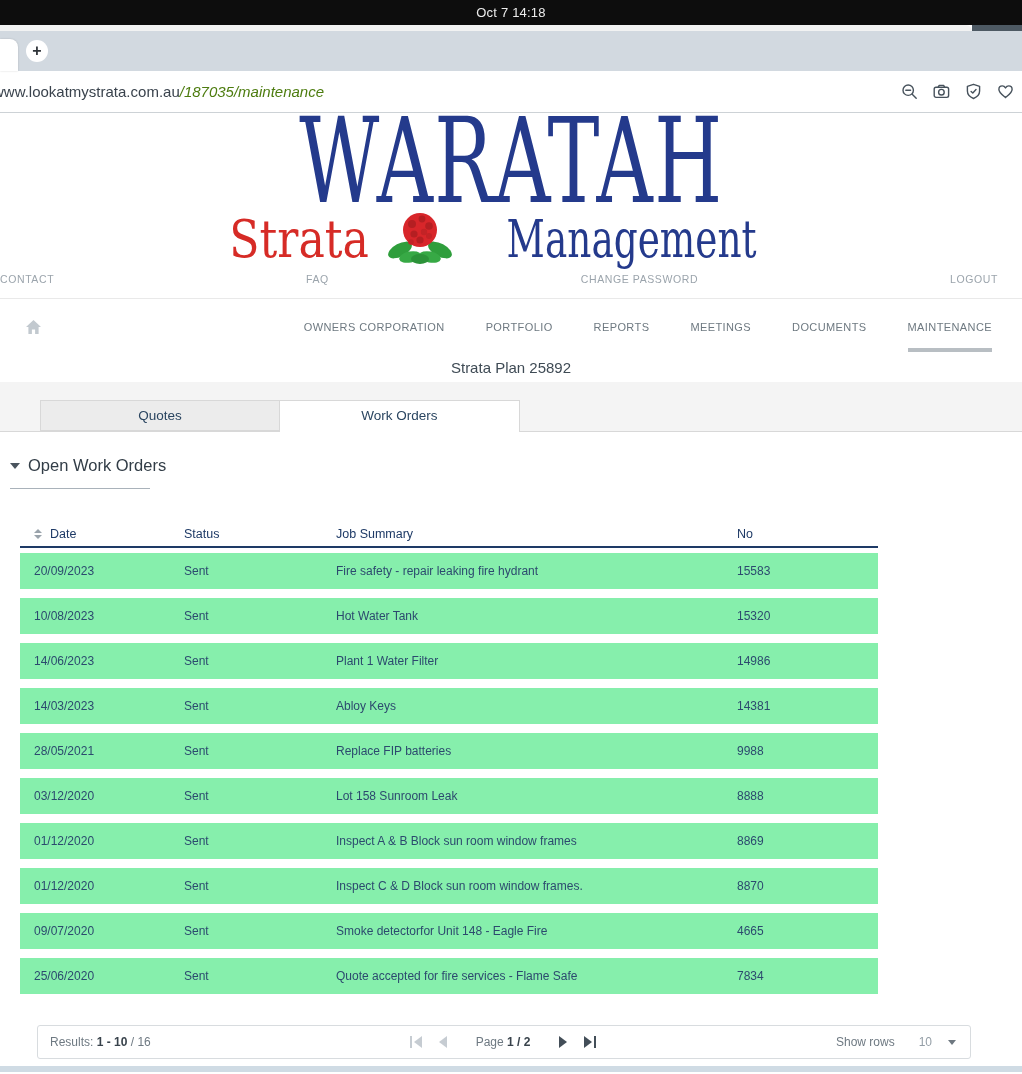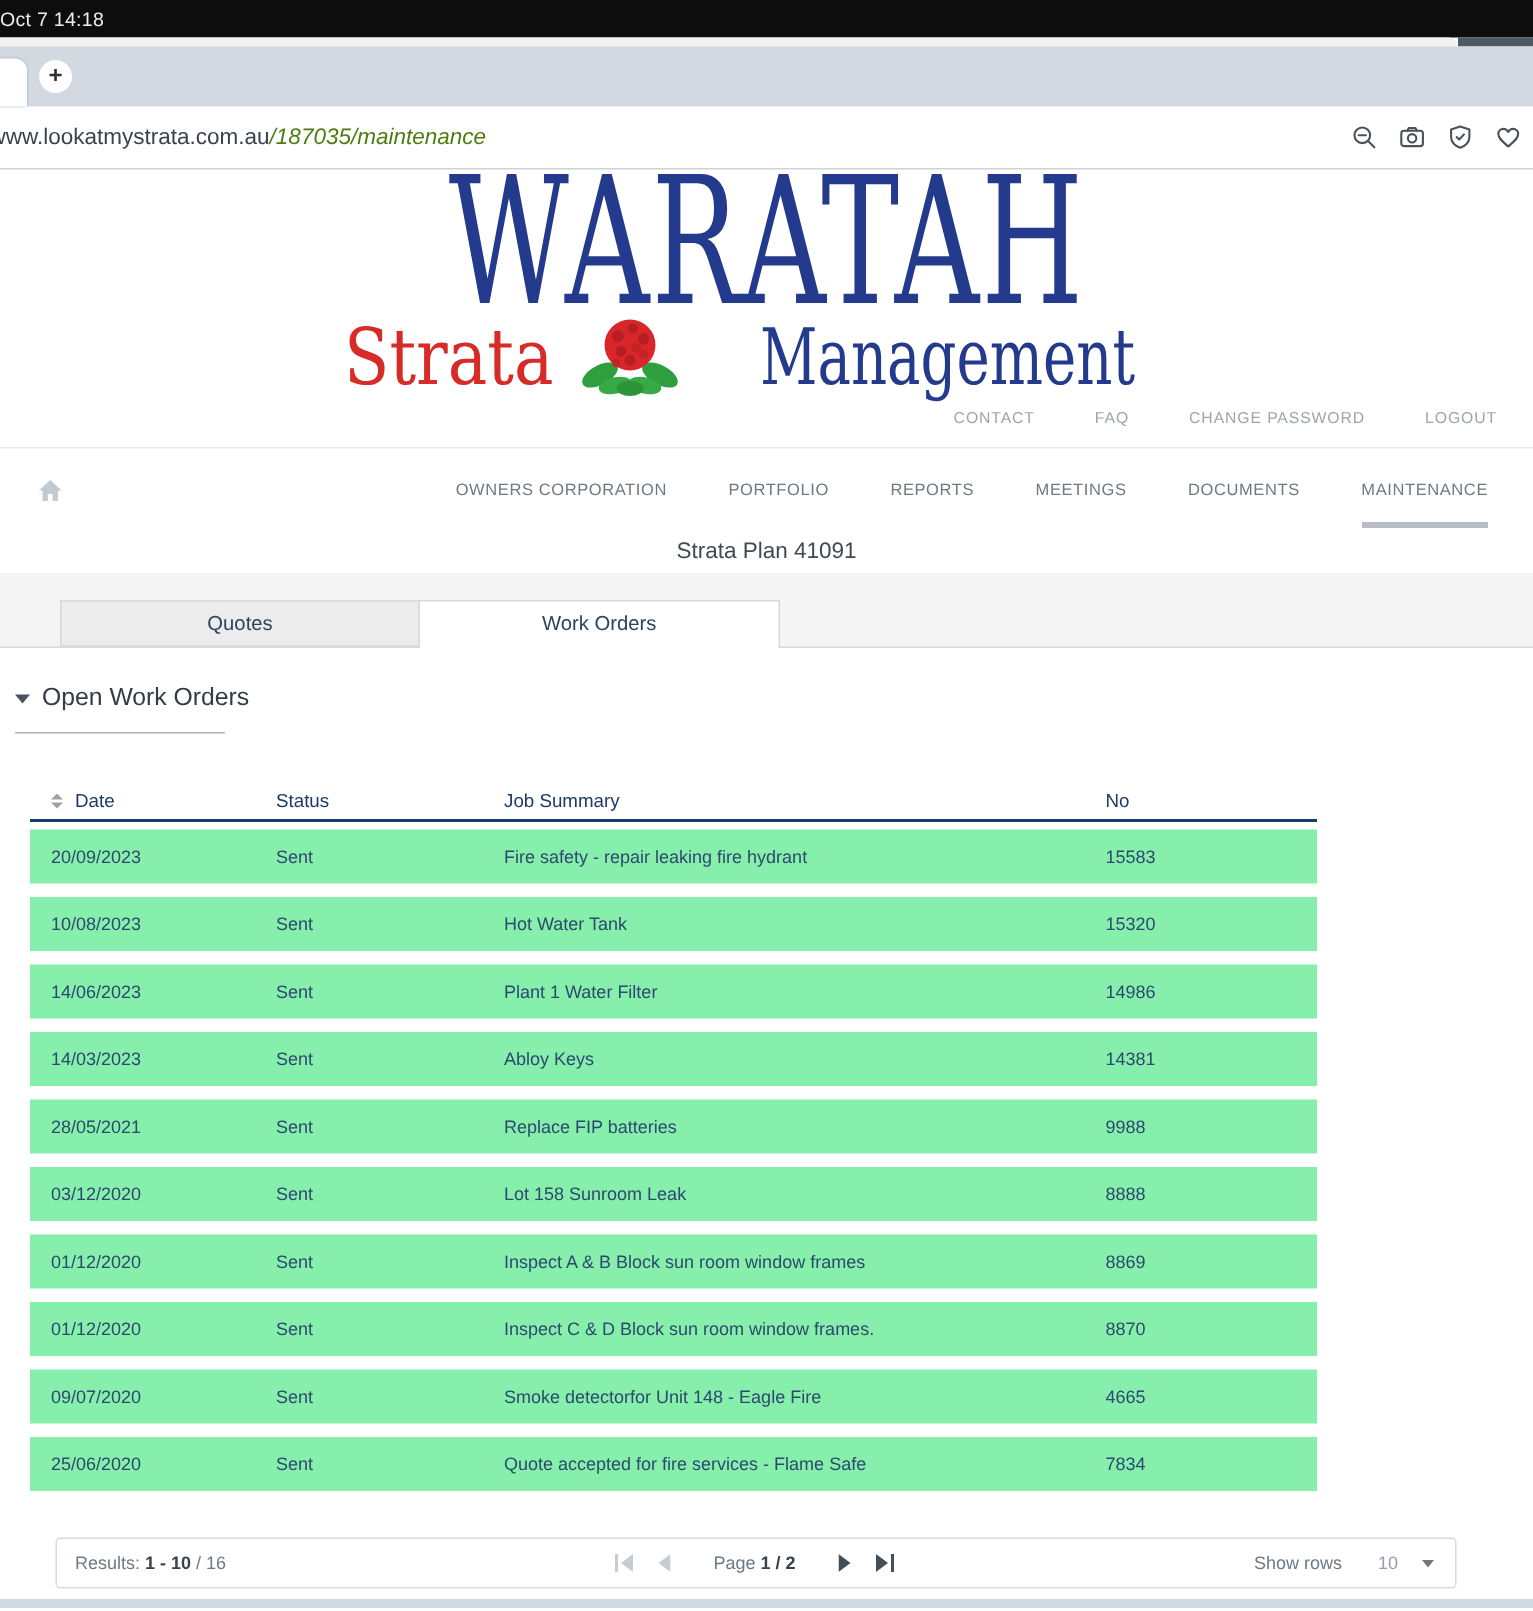--- a/index.html
+++ b/index.html
@@ -2,21 +2,21 @@
 <html><head>
 <meta charset="utf-8">
 <style>
   * { margin:0; padding:0; box-sizing:border-box; }
   html,body { width:1022px; height:1074px; }
   body { font-family:"Liberation Sans", sans-serif; background:#fff; }
   .screen { position:relative; width:1022px; height:1074px; overflow:hidden; background:#fff; }
 
   
   .sysbar { height:25px; background:#0d0d0d; color:#ececec; font-size:13px;
-            display:flex; align-items:center; justify-content:flex-start; letter-spacing:.2px; }
+            display:flex; align-items:center; justify-content:center; letter-spacing:.2px; }
 
   
   .winedge { height:6px; display:flex; }
   .winedge .edge-left { width:972px; background:#f1f2f2; border-top-right-radius:9px; }
   .winedge .edge-right { flex:1; background:#4d5963; }
 
   
   .tabbar { position:relative; height:40px; background:#d2d9e0; }
   .tab-stub { position:absolute; left:0; top:8px; width:18px; height:32px; background:#fff;
               border-radius:0 8px 0 0; box-shadow:0 0 2px rgba(0,0,0,.18); }
@@ -40,22 +40,22 @@
   .logo-top { font-family:"DejaVu Serif", serif; font-size:118px; line-height:.78;
               color:#243a8c; display:inline-block; transform:scaleX(.66); letter-spacing:2px; }
   .logo-bottom { display:flex; align-items:center; margin-top:4px; height:56px; }
   .logo-strata { font-family:"DejaVu Serif", serif; font-size:52px; color:#d62b26;
                  display:inline-block; transform:scaleX(.85); }
   .logo-mgmt { font-family:"DejaVu Serif", serif; font-size:52px; color:#243a8c;
                display:inline-block; transform:scaleX(.72); }
   .flower { margin:0 2px; }
 
   
-  .utilnav { height:40px; display:flex; align-items:center; justify-content:flex-end;
-             gap:40px; padding-right:24px; border-bottom:1px solid #e9e9e9; }
+  .utilnav { height:40px; display:flex; align-items:center; justify-content:space-between;
+             gap:26px; padding-right:24px; border-bottom:1px solid #e9e9e9; }
   .utilnav a { font-size:10.5px; letter-spacing:.6px; color:#9ba4ac; text-decoration:none; cursor:pointer; }
 
   
   .mainnav { height:55px; display:flex; align-items:center; padding:0 30px 0 25px; }
   .home { width:17px; height:16px; display:inline-flex; cursor:pointer; }
   .mainnav .links { margin-left:auto; display:flex; height:100%; }
   .mainnav a { position:relative; display:flex; align-items:center; height:100%; margin-left:41px;
                font-size:11px; letter-spacing:.4px; color:#6e7981; text-decoration:none; cursor:pointer; }
   .mainnav a.active::after { content:""; position:absolute; left:0; right:0; bottom:2px;
                height:4px; background:#b8bec3; }
@@ -202,21 +202,21 @@
     <div class="links">
       <a>OWNERS CORPORATION</a>
       <a>PORTFOLIO</a>
       <a>REPORTS</a>
       <a>MEETINGS</a>
       <a>DOCUMENTS</a>
       <a class="active">MAINTENANCE</a>
     </div>
   </div>
 
-  <div class="plan-title">Strata Plan 41091</div>
+  <div class="plan-title">Strata Plan 25892</div>
 
   <div class="tabs-band">
     <div class="tab">Quotes</div>
     <div class="tab active">Work Orders</div>
   </div>
 
   <div class="section-head">
     <span class="tri-down"></span>
     <span class="section-title">Open Work Orders</span>
   </div>

